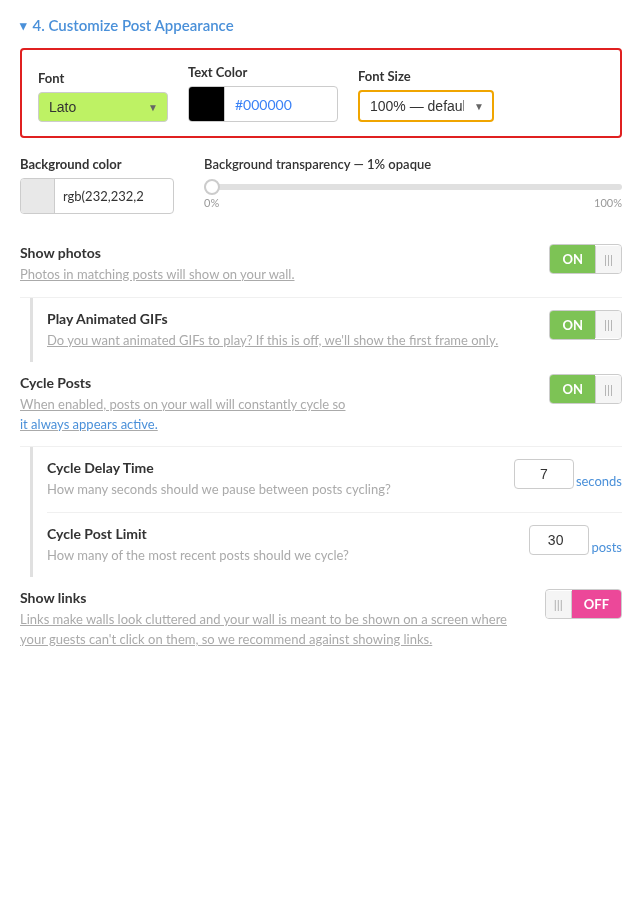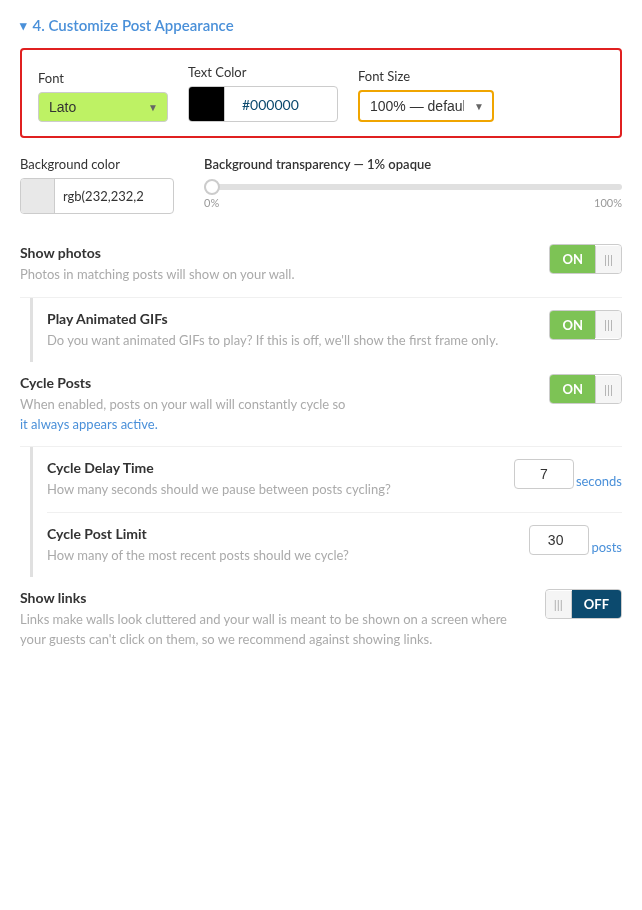--- a/index.html
+++ b/index.html
@@ -38,21 +38,21 @@
       align-items: flex-end;
     }
 
     .field-group {
       display: flex;
       flex-direction: column;
       gap: 6px;
     }
     .field-label {
       font-size: 13px;
-      font-weight: 400;
+      font-weight: 700;
       color: #333;
     }
 
     
     .font-select {
       border: 1px solid #ccc;
       border-radius: 4px;
       padding: 6px 28px 6px 10px;
       font-size: 14px;
       color: #333;
@@ -88,23 +88,23 @@
       width: 150px;
     }
     .color-swatch {
       width: 36px;
       height: 34px;
       background: #000;
       flex-shrink: 0;
       border-right: 1px solid #ccc;
     }
     .color-value {
-      padding: 6px 17px;
-      font-size: 14px;
-      color: #0c4a6e;
+      padding: 6px 10px;
+      font-size: 14px;
+      color: #3b82f6;
       flex: 1;
     }
 
     
     .font-size-select {
       border: 2px solid #f0a500;
       border-radius: 4px;
       padding: 6px 28px 6px 10px;
       font-size: 14px;
       color: #333;
@@ -223,20 +223,21 @@
     .toggle-title {
       font-size: 14px;
       font-weight: 700;
       color: #333;
       margin-bottom: 4px;
     }
     .toggle-desc {
       font-size: 13px;
       color: #aaa;
       line-height: 1.5;
+      text-decoration: underline;
     }
     .toggle-desc .highlight {
       color: #4a90d9;
     }
 
     
     .toggle-control {
       display: flex;
       align-items: center;
       gap: 0;
@@ -246,21 +247,21 @@
       overflow: hidden;
     }
     .toggle-on {
       background: #7dc355;
       color: #fff;
       font-weight: 700;
       font-size: 13px;
       padding: 6px 12px;
     }
     .toggle-off {
-      background: #0c4a6e;
+      background: #ec4899;
       color: #fff;
       font-weight: 700;
       font-size: 13px;
       padding: 6px 12px;
     }
     .toggle-handle {
       background: #f5f5f5;
       border-left: 1px solid #ccc;
       padding: 6px 8px;
       display: flex;

